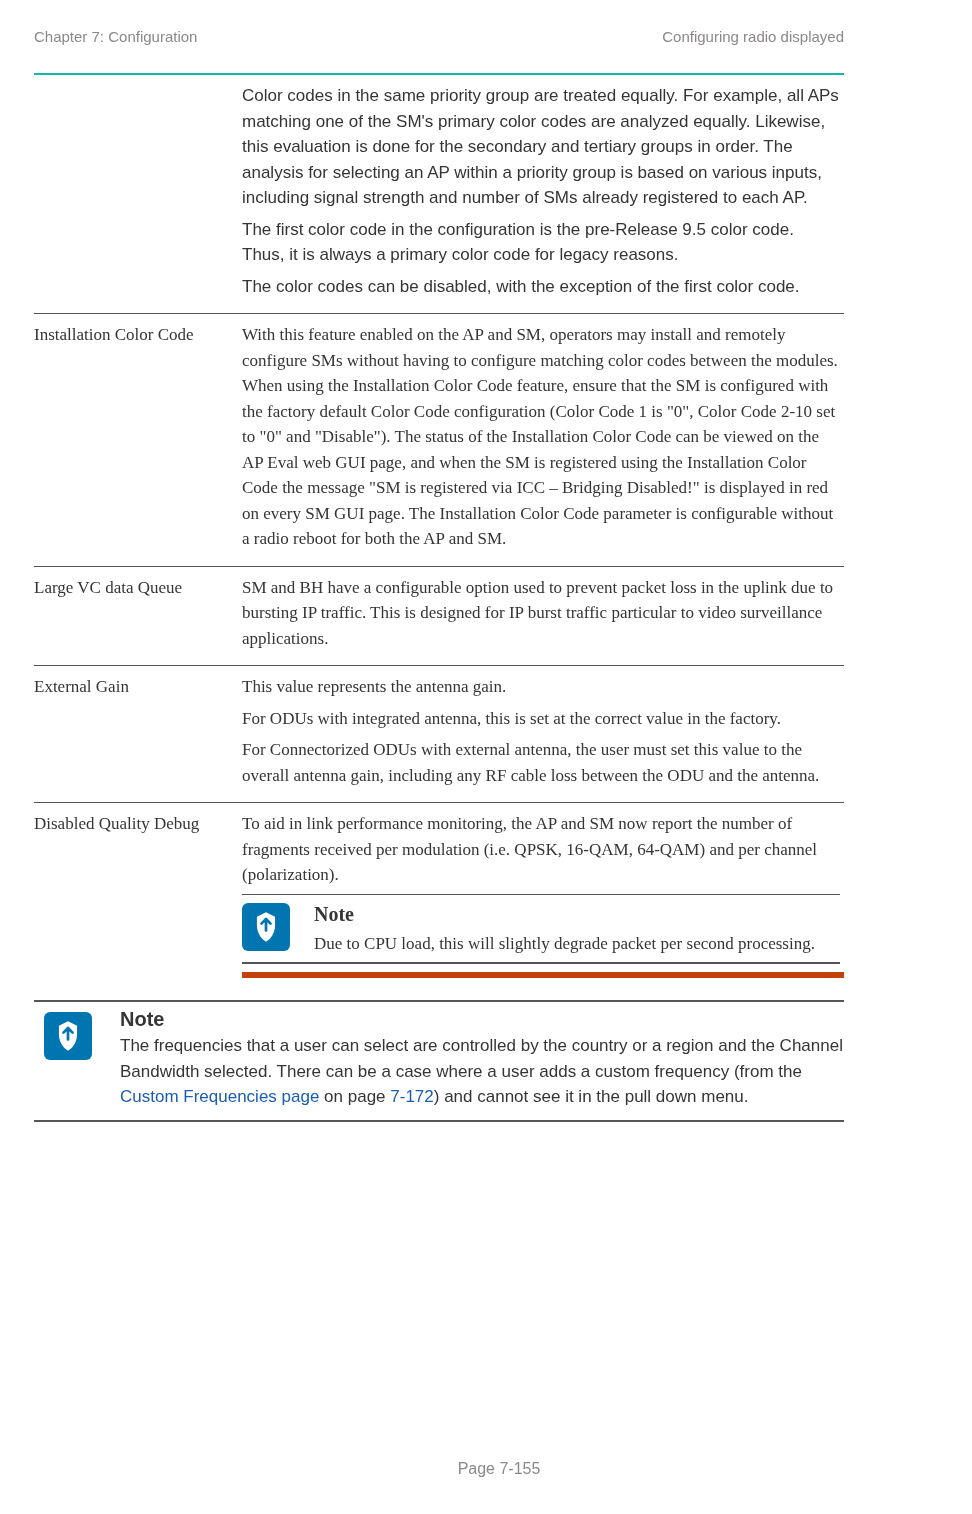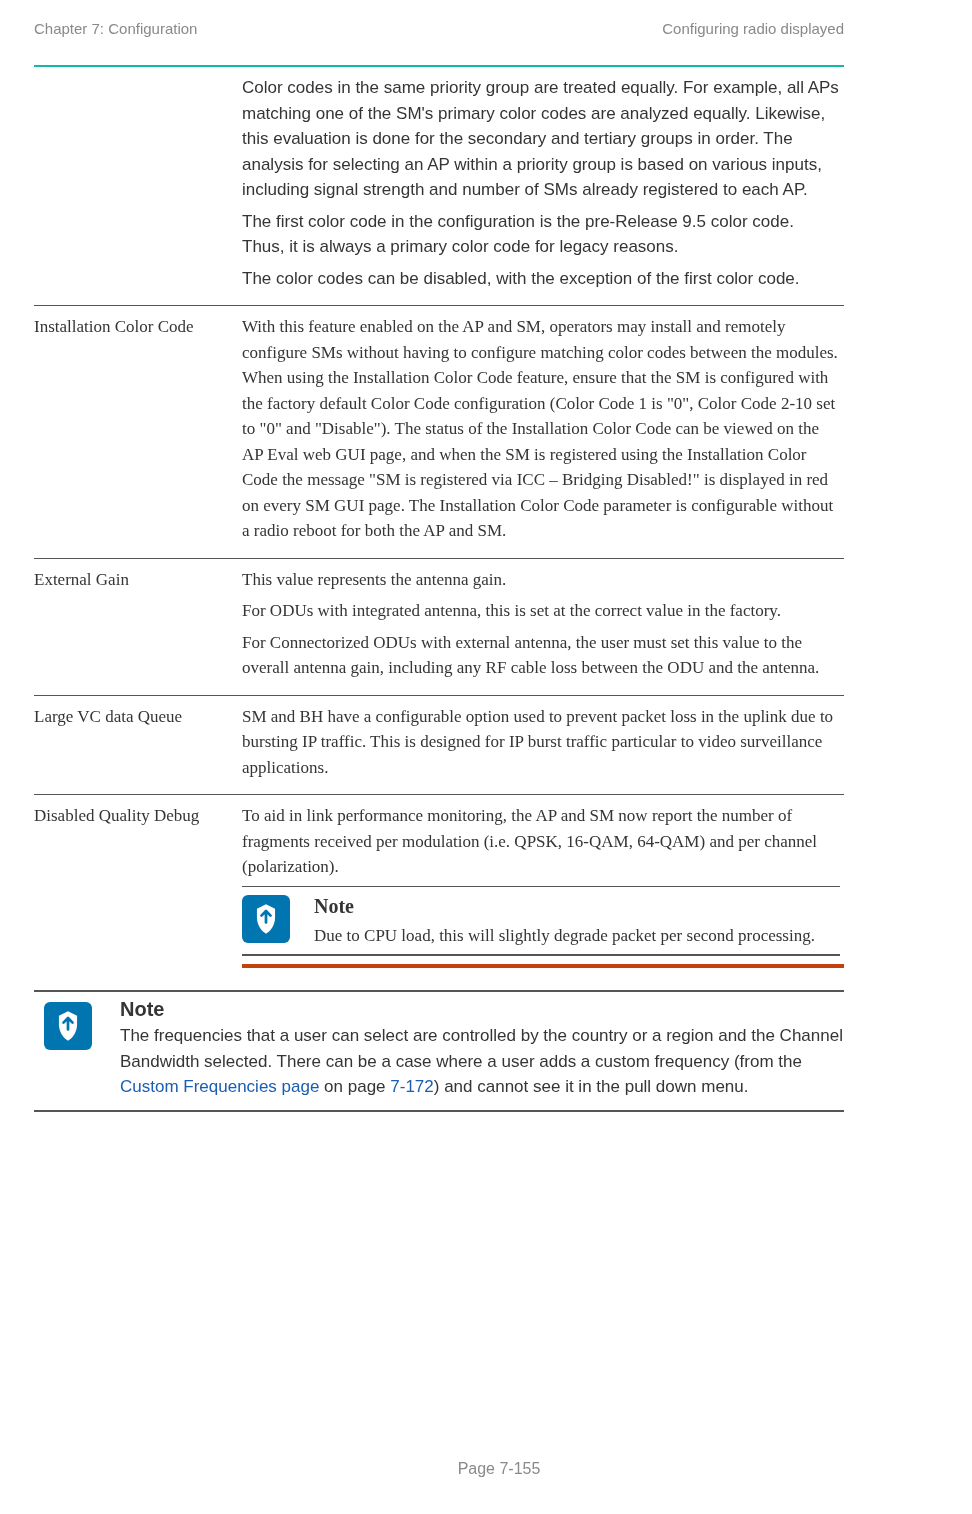--- a/index.html
+++ b/index.html
@@ -1,34 +1,34 @@
 <!DOCTYPE html>
 <html><head>
 <meta charset="utf-8">
 <style>
   * { box-sizing: border-box; margin: 0; padding: 0; }
   html, body { width: 972px; background: #ffffff; font-family: Arial, Helvetica, sans-serif; color: #353535; }
-  .page { width: 892px; min-height: 1514px; padding: 20px 48px 0 34px; position: relative; }
+  .page { width: 892px; min-height: 1514px; padding: 28px 48px 0 34px; position: relative; }
   .header-row { display: flex; justify-content: space-between; font-size: 15px; color: #8b8988; margin-bottom: 28px; }
   .header-left { }
   .header-right { }
   table.attr { width: 100%; border-collapse: collapse; }
   table.attr td { font-size: 17px; line-height: 1.5; vertical-align: top; padding: 8px 4px 8px 0; }
   table.attr td.label { width: 208px; padding-right: 12px; }
   table.attr tr.sep td { border-top: 1px solid #555; font-family: Liberation Serif, serif; }
   table.attr tr.first td { border-top: 2px solid #14b8a6; }
   .para { margin-bottom: 6px; }
   .note-box { margin-top: 6px; border-top: 1px solid #555; border-bottom: 2px solid #555; padding: 4px 0 6px 0; display: flex; }
   .note-icon-cell { width: 72px; flex: 0 0 72px; padding-top: 4px; }
   .note-icon { width: 48px; height: 48px; background: #0075b0; border-radius: 6px; display: flex; align-items: center; justify-content: center; }
   .note-icon svg { width: 28px; height: 34px; }
   .note-body { flex: 1; }
   .note-title { font-weight: bold; font-size: 20px; margin-bottom: 2px; }
   .note-text { font-size: 17px; line-height: 1.5; }
-  .outer-table-end { border-bottom: 4px solid #c2410c; }
+  .outer-table-end { border-bottom: 6px solid #c2410c; }
   .standalone-note { margin-top: 22px; border-top: 2px solid #555; border-bottom: 2px solid #555; padding: 6px 0 10px 0; display: flex; width: 100%; }
   .standalone-note .note-icon-cell { width: 86px; flex: 0 0 86px; padding-left: 10px; }
   .link { color: #1a5db4; }
   .footer { position: absolute; bottom: 36px; left: 13px; width: 972px; text-align: center; font-size: 16px; color: #8b8988; }
 </style>
 </head>
 <body>
 
 <div class="page">
 
@@ -47,31 +47,31 @@
         <div class="para">The color codes can be disabled, with the exception of the first color code.</div>
       </td>
     </tr>
     <tr class="sep">
       <td class="label">Installation Color Code</td>
       <td>
         <div class="para">With this feature enabled on the AP and SM, operators may install and remotely configure SMs without having to configure matching color codes between the modules. When using the Installation Color Code feature, ensure that the SM is configured with the factory default Color Code configuration (Color Code 1 is "0", Color Code 2-10 set to "0" and "Disable"). The status of the Installation Color Code can be viewed on the AP Eval web GUI page, and when the SM is registered using the Installation Color Code the message "SM is registered via ICC – Bridging Disabled!" is displayed in red on every SM GUI page. The Installation Color Code parameter is configurable without a radio reboot for both the AP and SM.</div>
       </td>
     </tr>
     <tr class="sep">
+      <td class="label">Large VC data Queue</td>
+      <td>
+        <div class="para">SM and BH have a configurable option used to prevent packet loss in the uplink due to bursting IP traffic. This is designed for IP burst traffic particular to video surveillance applications.</div>
+      </td>
+    </tr>
+    <tr class="sep">
       <td class="label">External Gain</td>
       <td>
         <div class="para">This value represents the antenna gain.</div>
         <div class="para">For ODUs with integrated antenna, this is set at the correct value in the factory.</div>
         <div class="para">For Connectorized ODUs with external antenna, the user must set this value to the overall antenna gain, including any RF cable loss between the ODU and the antenna.</div>
-      </td>
-    </tr>
-    <tr class="sep">
-      <td class="label">Large VC data Queue</td>
-      <td>
-        <div class="para">SM and BH have a configurable option used to prevent packet loss in the uplink due to bursting IP traffic. This is designed for IP burst traffic particular to video surveillance applications.</div>
       </td>
     </tr>
     <tr class="sep">
       <td class="label">Disabled Quality Debug</td>
       <td class="outer-table-end">
         <div class="para">To aid in link performance monitoring, the AP and SM now report the number of fragments received per modulation (i.e. QPSK, 16-QAM, 64-QAM) and per channel (polarization).</div>
         <div class="note-box">
           <div class="note-icon-cell">
             <div class="note-icon">
               <svg viewBox="0 0 24 30">

